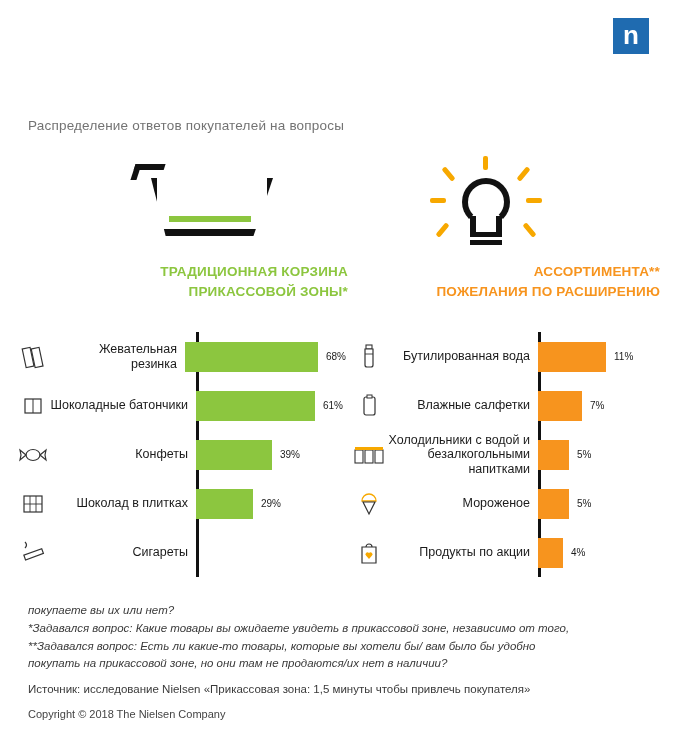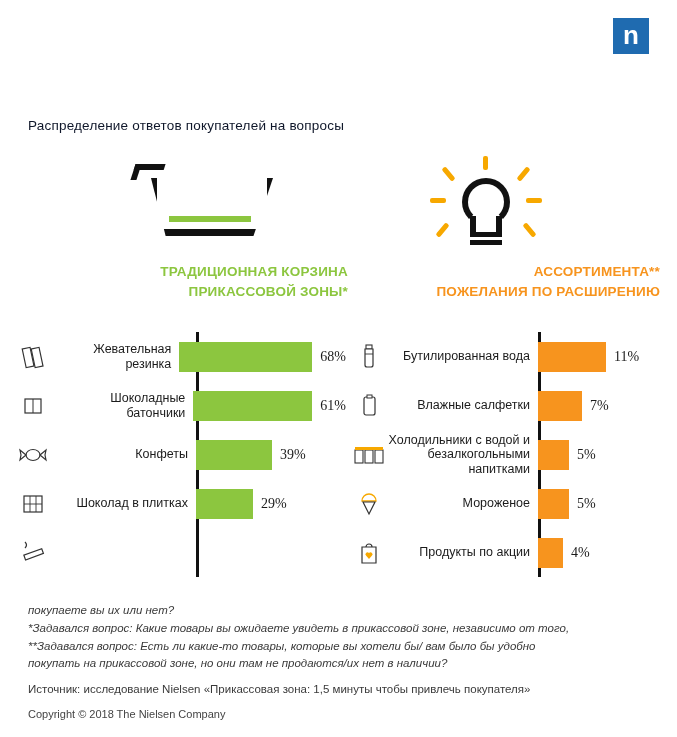--- a/index.html
+++ b/index.html
@@ -38,21 +38,21 @@
     width: 625px;
     font-size: 22.5px;
     font-weight: bold;
     color: #1b1b1b;
     letter-spacing: -0.2px;
   }
   .subtitle {
     position: absolute;
     left: 28px; top: 118px;
     font-size: 13.5px;
-    color: #0f172a;
+    color: #737373;
     letter-spacing: 0.2px;
   }
 
   
   .col-left  { position: absolute; left: 28px;  top: 150px; width: 320px; }
   .col-right { position: absolute; left: 360px; top: 150px; width: 300px; }
 
   .icon-area { height: 112px; position: relative; }
 
   .cart {
@@ -138,25 +138,24 @@
     width: 34px;
     display: flex; align-items: center; justify-content: center;
     flex: 0 0 34px;
     order: -1;
   }
   .bar-wrap { display: flex; align-items: center; flex: 1; }
   .bar { height: 30px; }
   .chart.left  .bar { background: #8cc63f; }
   .chart.right .bar { background: #f7941e; }
   .bar-value {
-    font-size: 14px;
+    font-size: 10px;
     color: #1b1b1b;
     padding-left: 8px;
     white-space: nowrap;
-    font-family: Liberation Serif, serif;
   }
   .axis {
     position: absolute;
     top: 332px;
     width: 3px;
     background: #111;
     height: 245px;
   }
   .axis.left  { left: 196px; }
   .axis.right { left: 538px; }
@@ -293,20 +292,21 @@
       </div>
     </div>
 
     <div class="row">
       <div class="icon-cell">
         <svg width="30" height="26" viewBox="0 0 30 26">
           <rect x="6" y="12" width="19" height="5" fill="#fff" stroke="#333" stroke-width="1.2" transform="rotate(-20 15 14)"></rect>
           <path d="M7 8 q3 -3 0 -6" fill="none" stroke="#333" stroke-width="1.2"></path>
         </svg>
       </div>
+      <div class="label">Сигареты</div>
     </div>
   </div>
 
   <div class="chart right">
 
     <div class="row">
       <div class="icon-cell">
         <svg width="26" height="28" viewBox="0 0 26 28">
           <rect x="10" y="2" width="6" height="4" fill="#fff" stroke="#333" stroke-width="1.1"></rect>
           <path d="M9 6 h8 v16 a2 2 0 0 1 -2 2 h-4 a2 2 0 0 1 -2 -2 z" fill="#fff" stroke="#333" stroke-width="1.2"></path>

